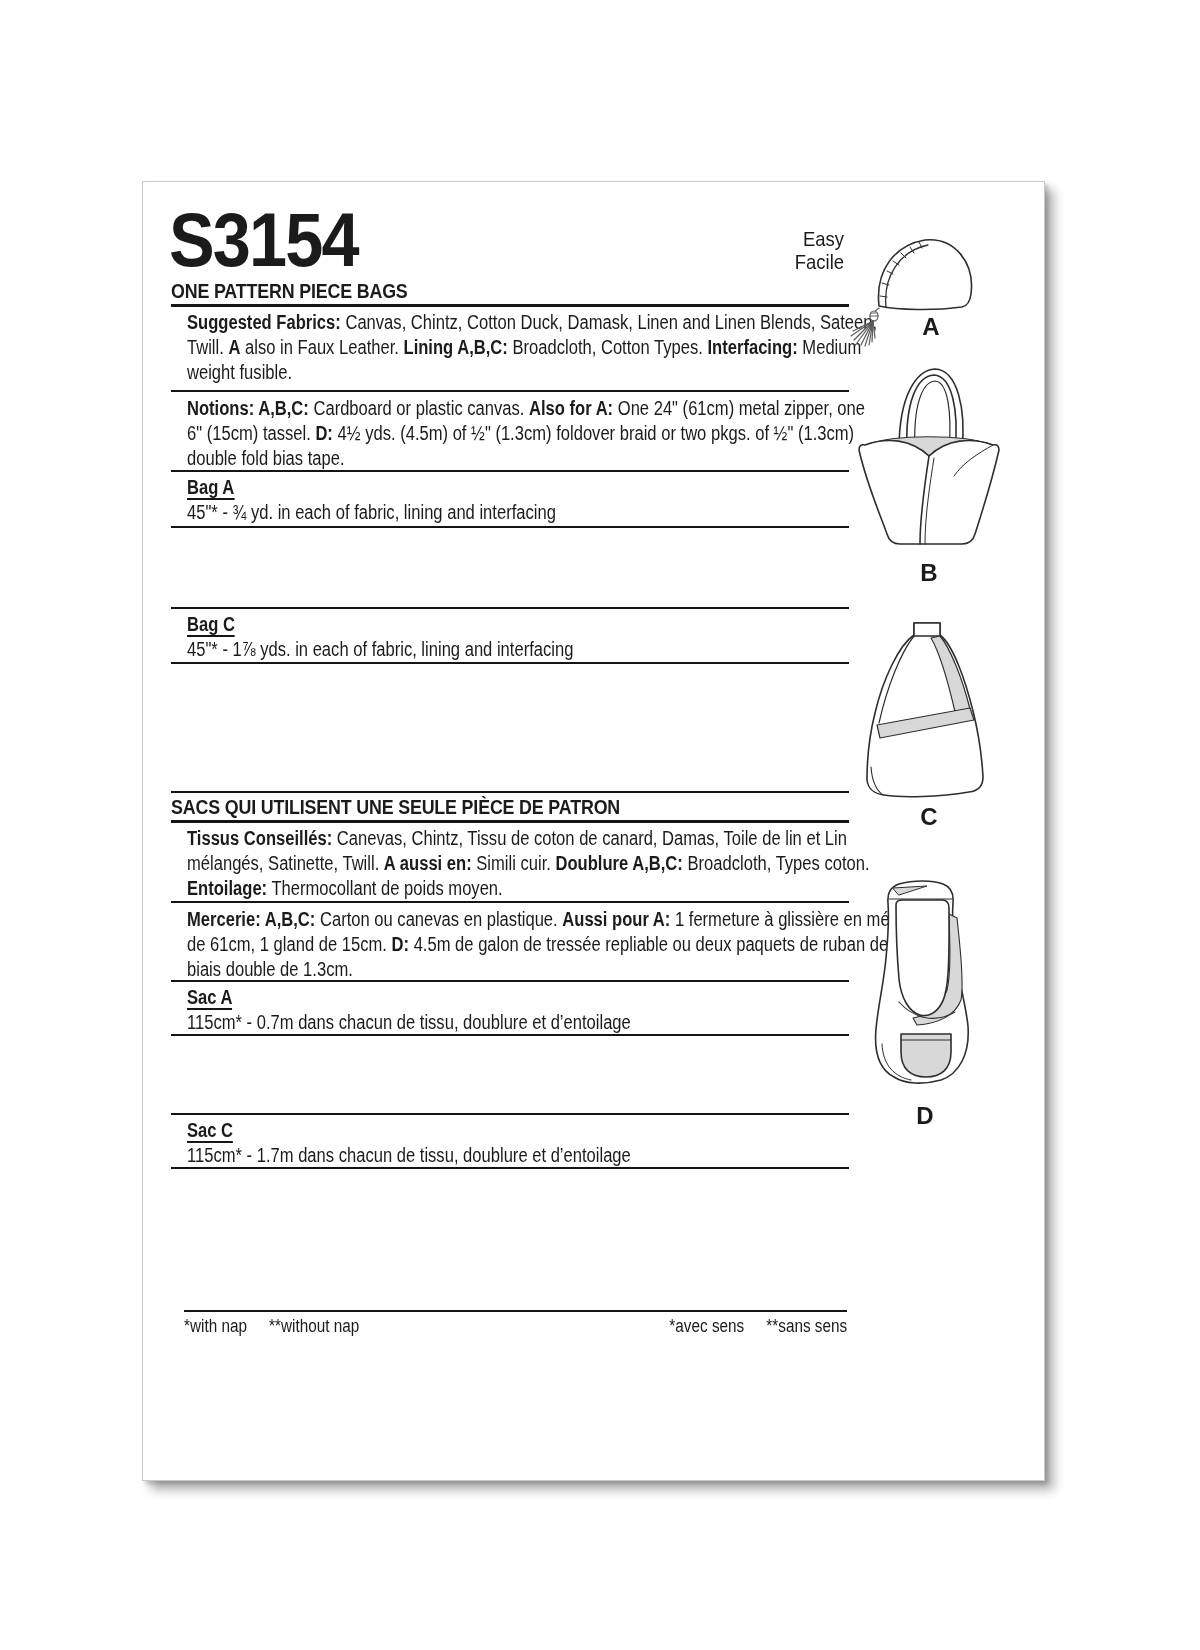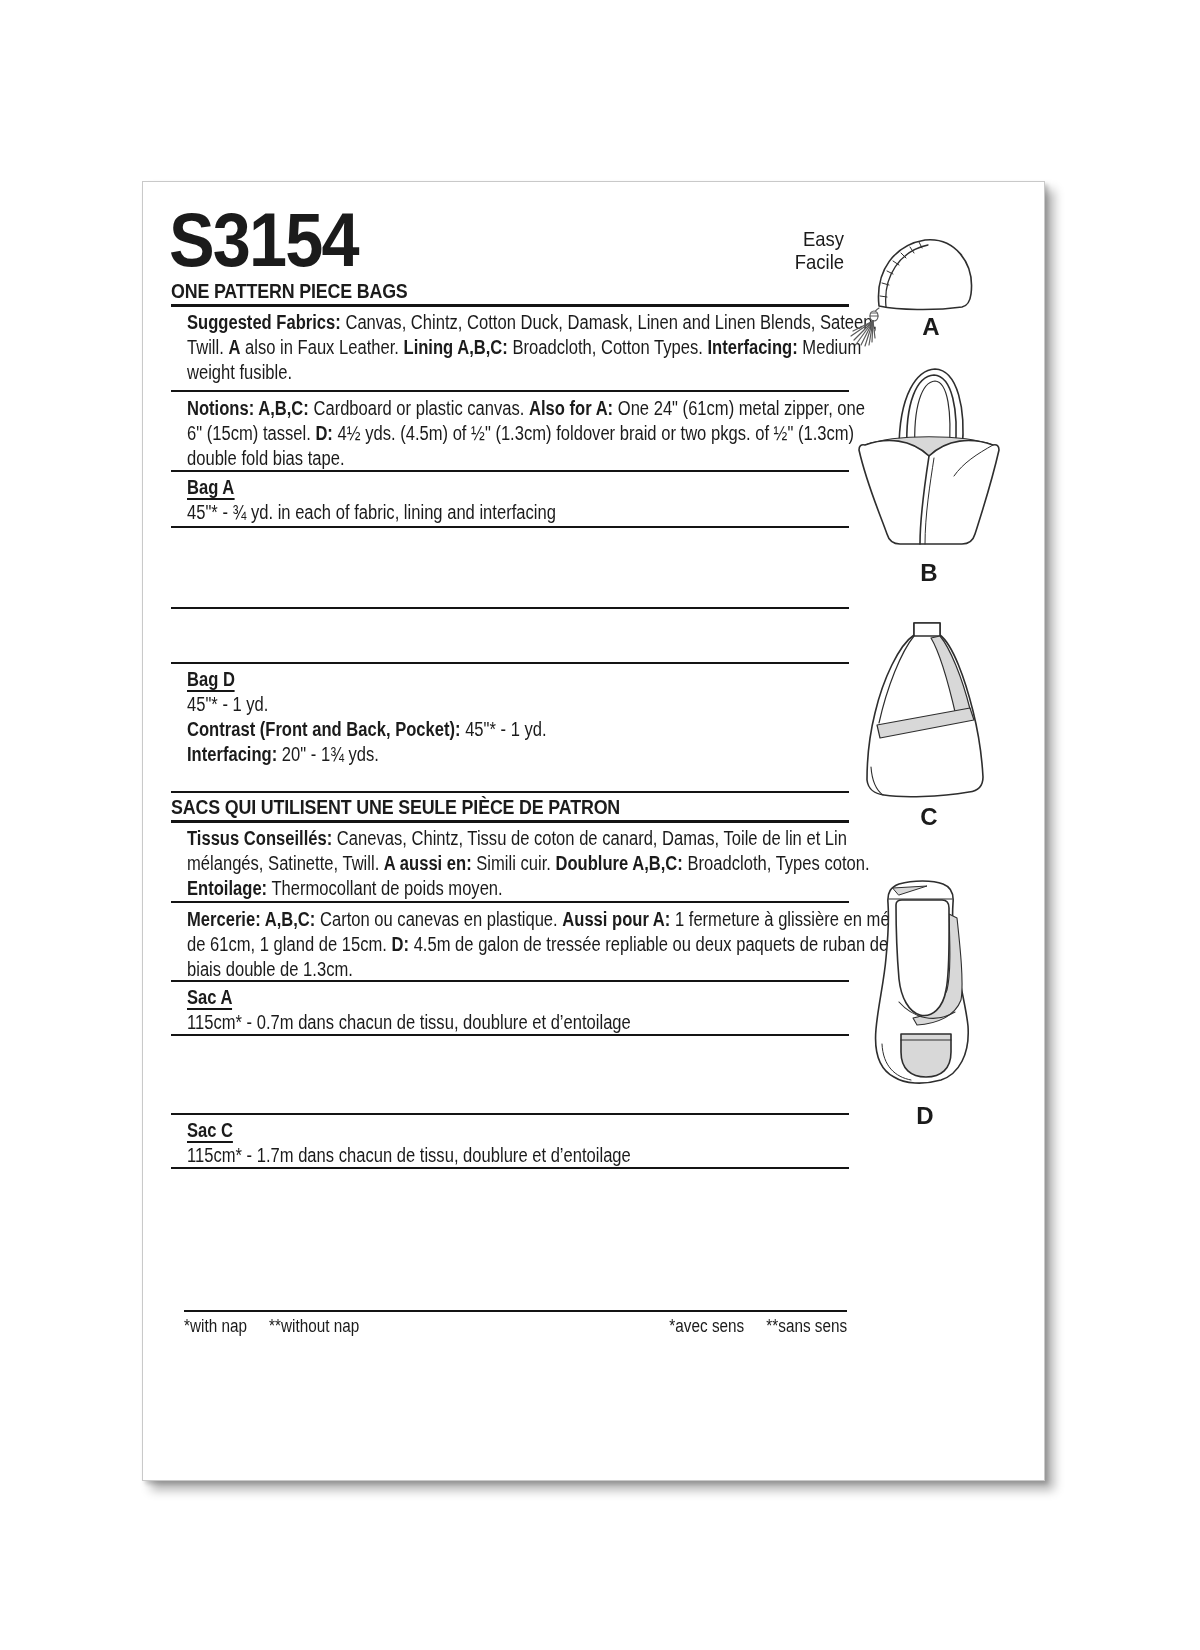--- a/index.html
+++ b/index.html
@@ -56,28 +56,26 @@
   <div class="rule" style="top:288px"></div>
 
   <div class="sec" style="top:293px">
     <div class="tl bagname"><span class="u">Bag A</span></div>
     <div class="tl"><span>45"* - ¾ yd. in each of fabric, lining and interfacing</span></div>
   </div>
   <div class="rule" style="top:344px"></div>
 
   <div class="rule" style="top:425px"></div>
 
+  <div class="sec" style="top:430px">
+    <div class="tl bagname"><span class="u">Bag C</span></div>
+    <div class="tl"><span>45"* - 1⅞ yds. in each of fabric, lining and interfacing</span></div>
+  </div>
   <div class="rule" style="top:480px"></div>
 
-  <div class="sec" style="top:485px">
-    <div class="tl bagname"><span class="u">Bag D</span></div>
-    <div class="tl"><span>45"* - 1 yd.</span></div>
-    <div class="tl"><span class="b">Contrast (Front and Back, Pocket):</span><span> 45"* - 1 yd.</span></div>
-    <div class="tl"><span class="b">Interfacing:</span><span> 20" - 1¾ yds.</span></div>
-  </div>
 
   <div class="rule" style="top:609px"></div>
   <div class="h-main" style="top:612px">SACS QUI UTILISENT UNE SEULE PIÈCE DE PATRON</div>
   <div class="rule rule-thick" style="top:638px"></div>
 
   <div class="sec" style="top:644px">
     <div class="tl"><span class="b">Tissus Conseillés:</span><span> Canevas, Chintz, Tissu de coton de canard, Damas, Toile de lin et Lin</span></div>
     <div class="tl"><span>mélangés, Satinette, Twill. </span><span class="b">A aussi en:</span><span> Simili cuir. </span><span class="b">Doublure A,B,C:</span><span> Broadcloth, Types coton.</span></div>
     <div class="tl"><span class="b">Entoilage:</span><span> Thermocollant de poids moyen.</span></div>
   </div>

